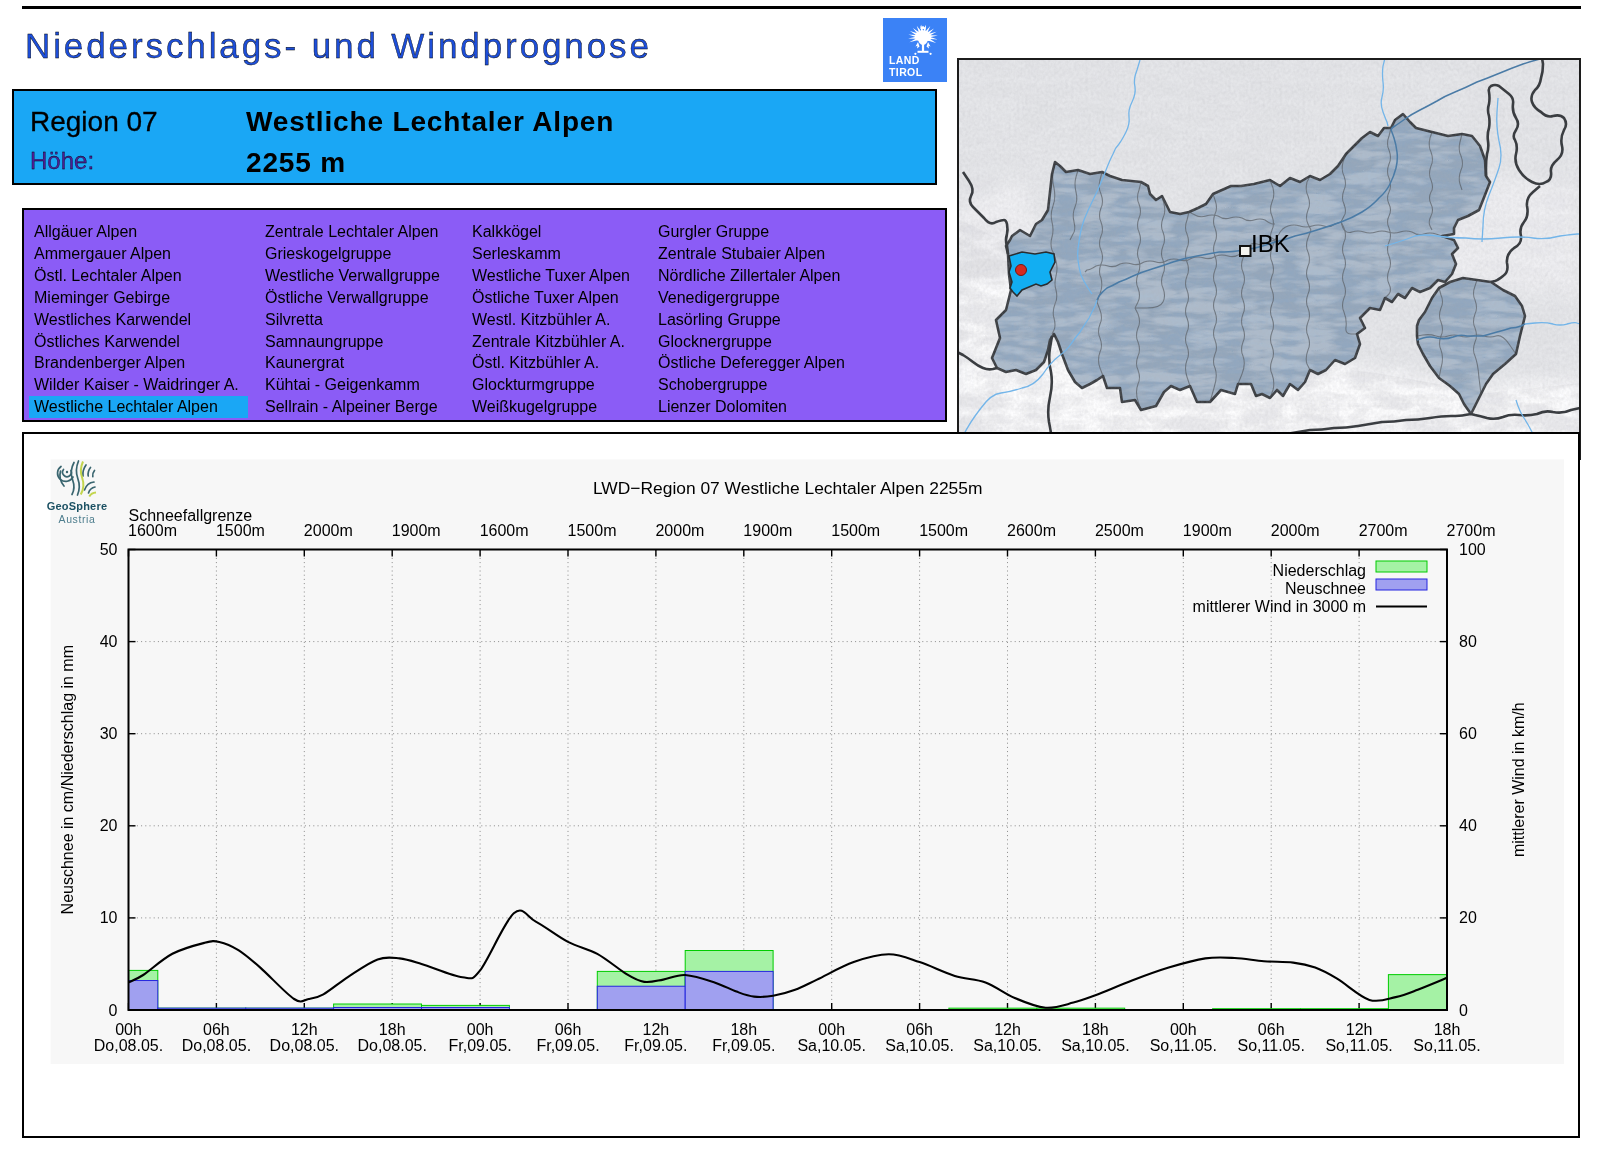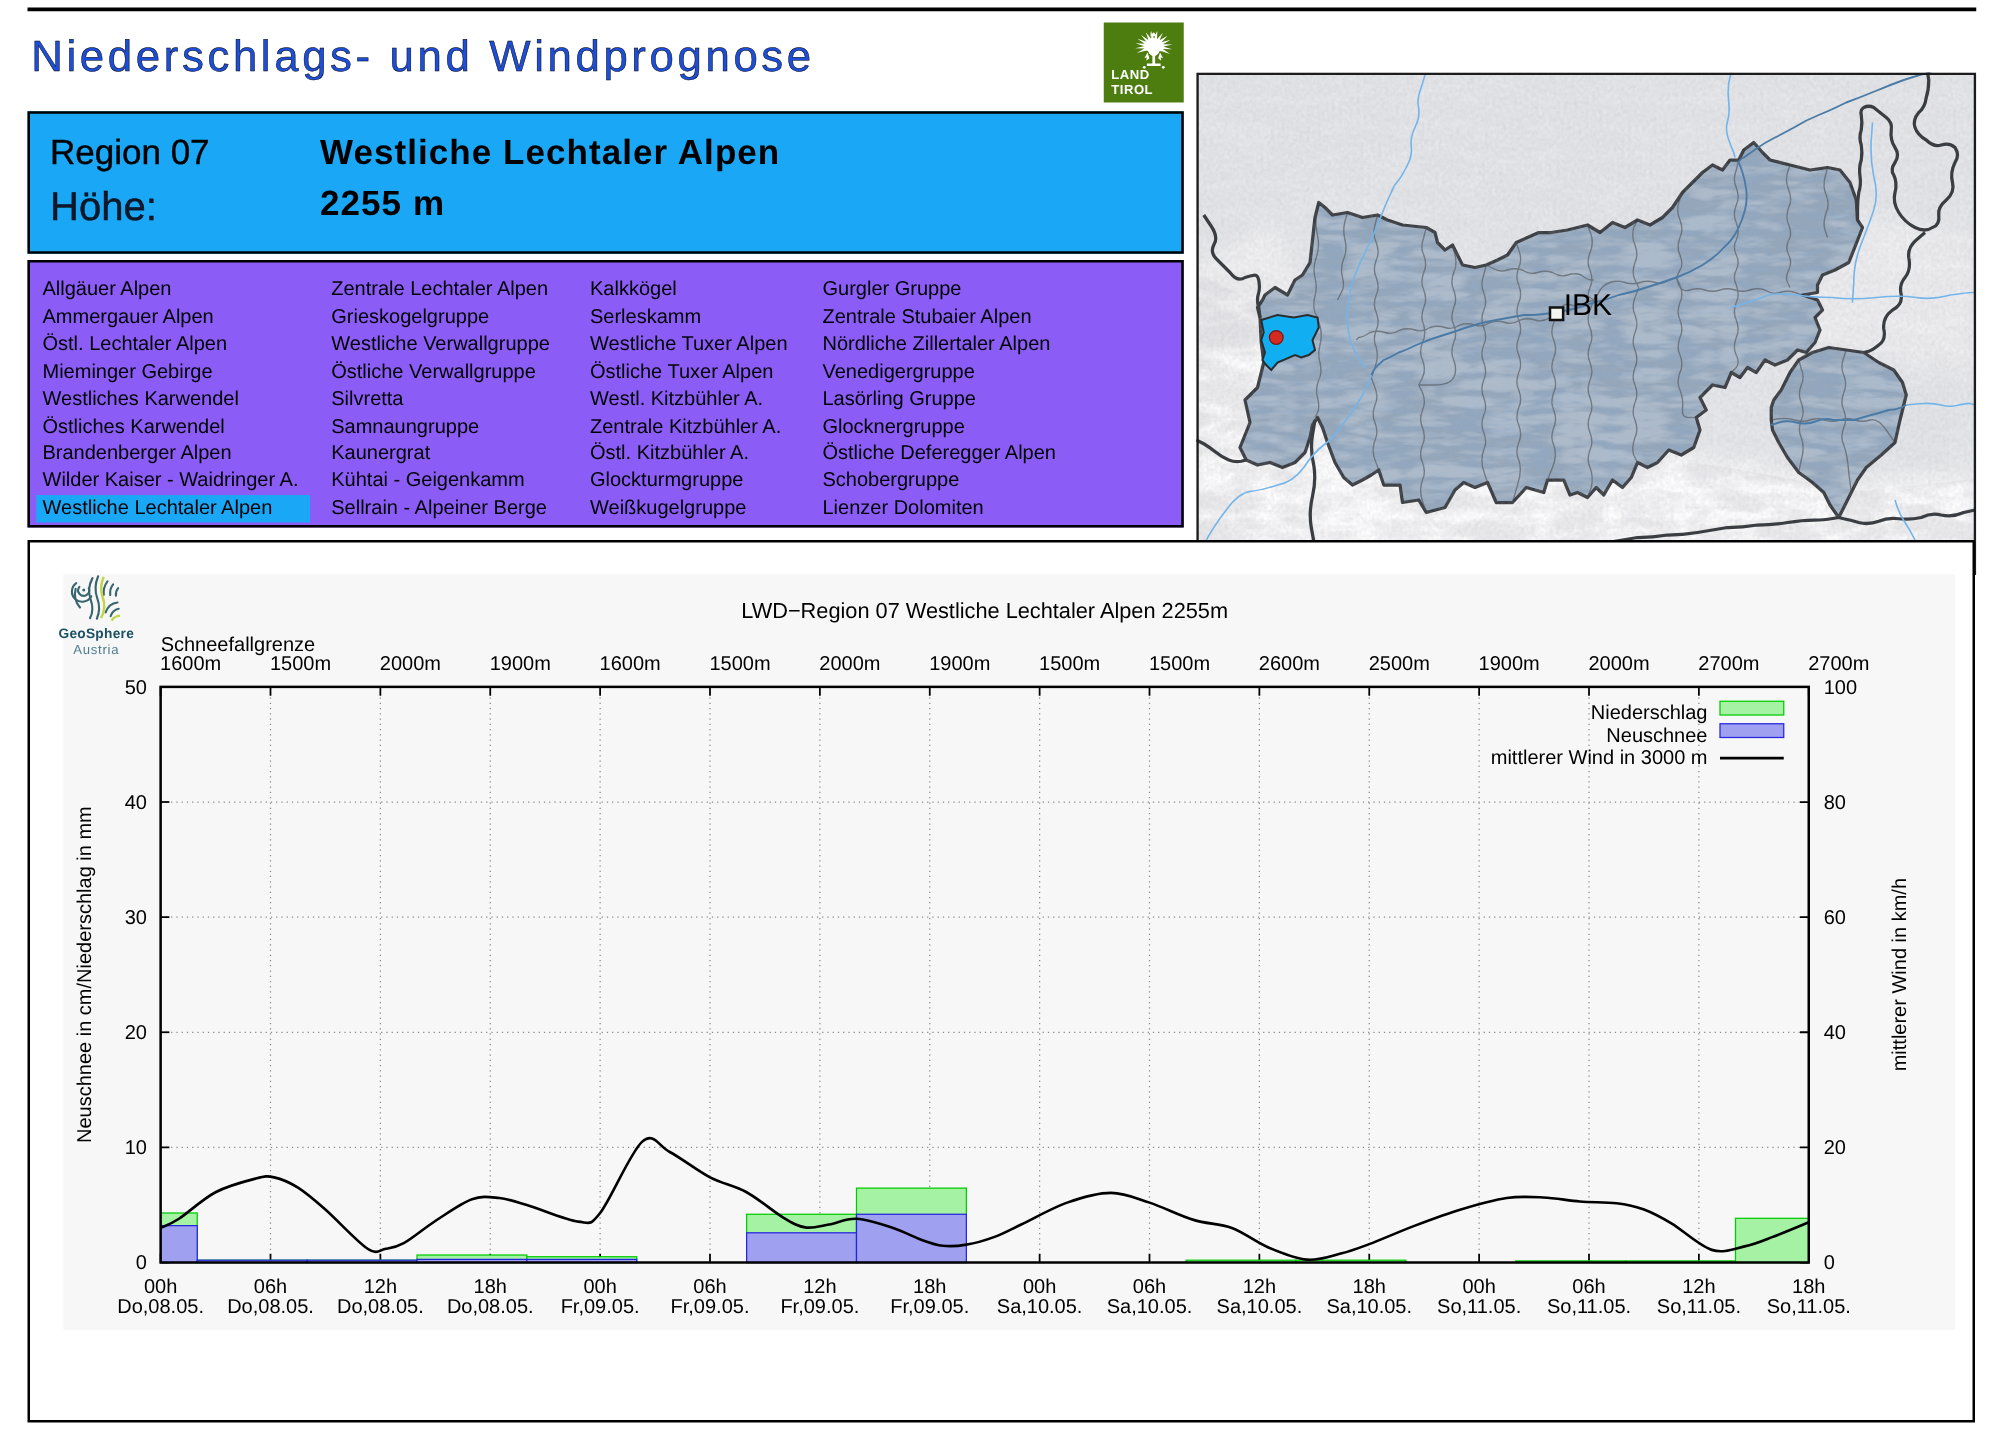--- a/index.html
+++ b/index.html
@@ -5,40 +5,40 @@
 html,body { width:1600px; height:1153px; background:#fff; font-family:"Liberation Sans", sans-serif; position:relative; overflow:hidden; }
 .abs { position:absolute; }
 .t16, .t17 { font-size:16px; fill:#000; }
 .gs1 { font-size:11px; font-weight:bold; fill:#1c5163; letter-spacing:0.2px; }
 .gs2 { font-size:10.5px; fill:#4d7d8d; letter-spacing:0.6px; }
 </style></head>
 <body>
 <div class="abs" style="left:22px;top:6px;width:1559px;height:3px;background:#000;"></div>
 <div class="abs" style="left:25px;top:26px;font-size:35px;letter-spacing:2.9px;color:#1d4ed8;-webkit-text-stroke:0.4px #000;">Niederschlags- und Windprognose</div>
 
-<div class="abs" style="left:883px;top:18px;width:64px;height:64px;background:#4d7c0f;">
+<div class="abs" style="left:883px;top:18px;width:64px;height:64px;background:#3b82f6;">
   <div class="abs" style="left:22px;top:4px;"><svg width="36" height="36" viewBox="0 0 36 36">
 <g fill="#fff">
 <path d="M 11.3 18.5 L 4.4 20.3 L 10.3 16.9 L 10.3 16.7 L 3.1 16.5 L 10.0 14.9 L 10.0 14.7 L 3.3 12.6 L 10.4 12.9 L 10.5 12.7 L 4.9 8.9 L 11.6 11.1 L 11.8 10.9 L 7.8 5.9 L 13.4 9.7 L 13.6 9.5 L 11.7 3.7 L 15.7 8.8 L 15.9 8.7 L 16.2 2.6 L 18.1 8.5 L 18.4 8.5 L 20.9 2.7 L 20.6 8.9 L 20.9 8.9 L 25.3 4.1 L 22.8 9.8 L 23.0 9.9 L 29.0 6.5 L 24.6 11.3 L 24.7 11.5 L 31.6 9.7 L 25.7 13.1 L 25.7 13.3 L 32.9 13.5 L 26.0 15.1 L 26.0 15.3 L 32.7 17.4 L 25.6 17.1 L 25.5 17.3 L 31.1 21.1 L 24.4 18.9 Z"></path>
 <path d="M15.4 3.2 L16.4 5.6 L18 3.8 L19.6 5.6 L20.6 3.2 L20.6 7 L15.4 7 Z"></path>
 <ellipse cx="18" cy="16.5" rx="5" ry="6.5"></ellipse>
 <path d="M13 20 L10.5 24.5 L12.5 23.8 L12 26.5 L14.5 24.5 Z"></path>
 <path d="M23 20 L25.5 24.5 L23.5 23.8 L24 26.5 L21.5 24.5 Z"></path>
 <rect x="16.9" y="22" width="2.2" height="7.5"></rect>
 <path d="M12.5 28.8 L23.5 28.8 L23.5 30.8 L12.5 30.8 Z"></path>
 <circle cx="10.4" cy="31.8" r="1.1"></circle>
           <circle cx="25.6" cy="31.8" r="1.1"></circle>
 </g>
 </svg></div>
   <div class="abs" style="left:6px;top:37px;font-size:10.5px;font-weight:bold;color:#fff;line-height:11.5px;letter-spacing:0.4px;">LAND<br>TIROL</div>
 </div>
 
-<div class="abs" style="left:22px;top:89px;width:925px;height:114px;background:#1aa7f5;border:2px solid #000;">
+<div class="abs" style="left:12px;top:89px;width:925px;height:96px;background:#1aa7f5;border:2px solid #000;">
   <div class="abs" style="left:16px;top:15px;font-size:28px;color:#000;-webkit-text-stroke:0.3px #000;">Region 07</div>
-  <div class="abs" style="left:16px;top:56px;font-size:32px;color:#0f172a;-webkit-text-stroke:0.3px #000;">Höhe:</div>
+  <div class="abs" style="left:16px;top:56px;font-size:24px;color:#4c1d95;-webkit-text-stroke:0.3px #000;">Höhe:</div>
   <div class="abs" style="left:232px;top:15px;font-size:28px;font-weight:bold;letter-spacing:0.85px;color:#000;">Westliche Lechtaler Alpen</div>
   <div class="abs" style="left:232px;top:56px;font-size:28px;font-weight:bold;letter-spacing:0.85px;color:#000000;">2255 m</div>
 </div>
 
 <div class="abs" style="left:22px;top:208px;width:925px;height:214px;background:#8b5cf6;border:2px solid #000;font-size:16px;line-height:21.9px;color:#000;">
   <div class="abs" style="left:10px;top:11px;">Allgäuer Alpen<br>Ammergauer Alpen<br>Östl. Lechtaler Alpen<br>Mieminger Gebirge<br>Westliches Karwendel<br>Östliches Karwendel<br>Brandenberger Alpen<br>Wilder Kaiser - Waidringer A.<br><span style="background:#1aa7f5;display:inline-block;width:219px;margin-left:-5px;padding-left:5px;">Westliche Lechtaler Alpen</span></div>
   <div class="abs" style="left:448px;top:11px;">Kalkkögel<br>Serleskamm<br>Westliche Tuxer Alpen<br>Östliche Tuxer Alpen<br>Westl. Kitzbühler A.<br>Zentrale Kitzbühler A.<br>Östl. Kitzbühler A.<br>Glockturmgruppe<br>Weißkugelgruppe</div>
   <div class="abs" style="left:241px;top:11px;">Zentrale Lechtaler Alpen<br>Grieskogelgruppe<br>Westliche Verwallgruppe<br>Östliche Verwallgruppe<br>Silvretta<br>Samnaungruppe<br>Kaunergrat<br>Kühtai - Geigenkamm<br>Sellrain - Alpeiner Berge</div>
   <div class="abs" style="left:634px;top:11px;">Gurgler Gruppe<br>Zentrale Stubaier Alpen<br>Nördliche Zillertaler Alpen<br>Venedigergruppe<br>Lasörling Gruppe<br>Glocknergruppe<br>Östliche Deferegger Alpen<br>Schobergruppe<br>Lienzer Dolomiten</div>
 </div>

